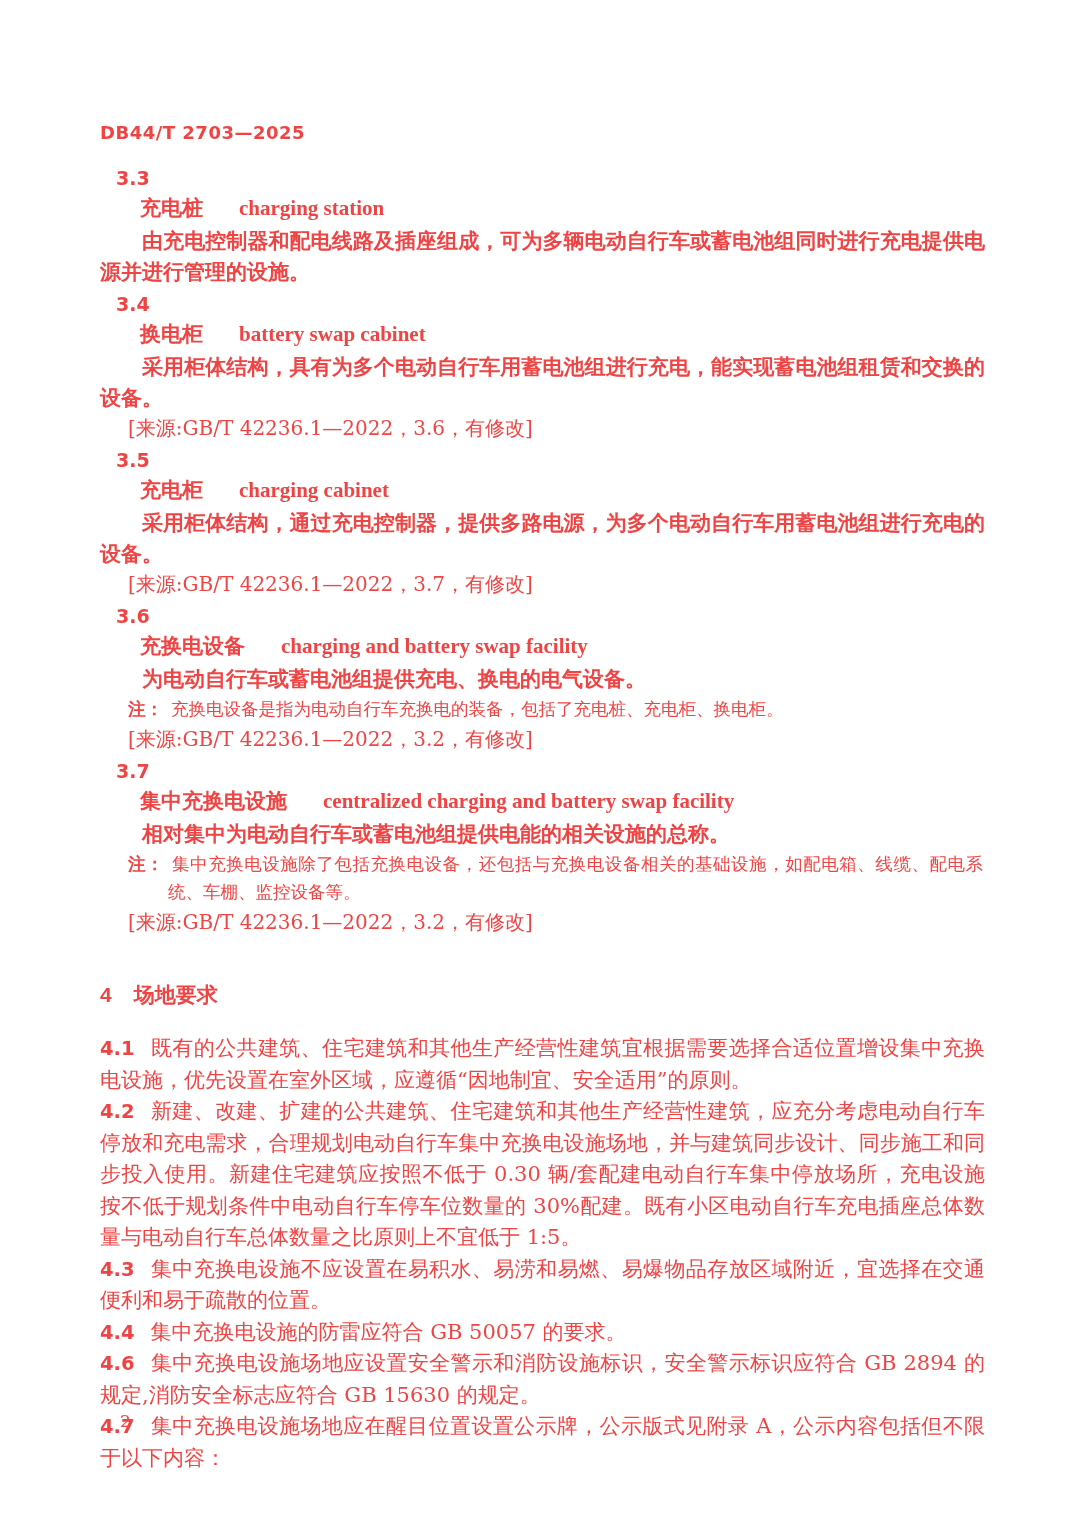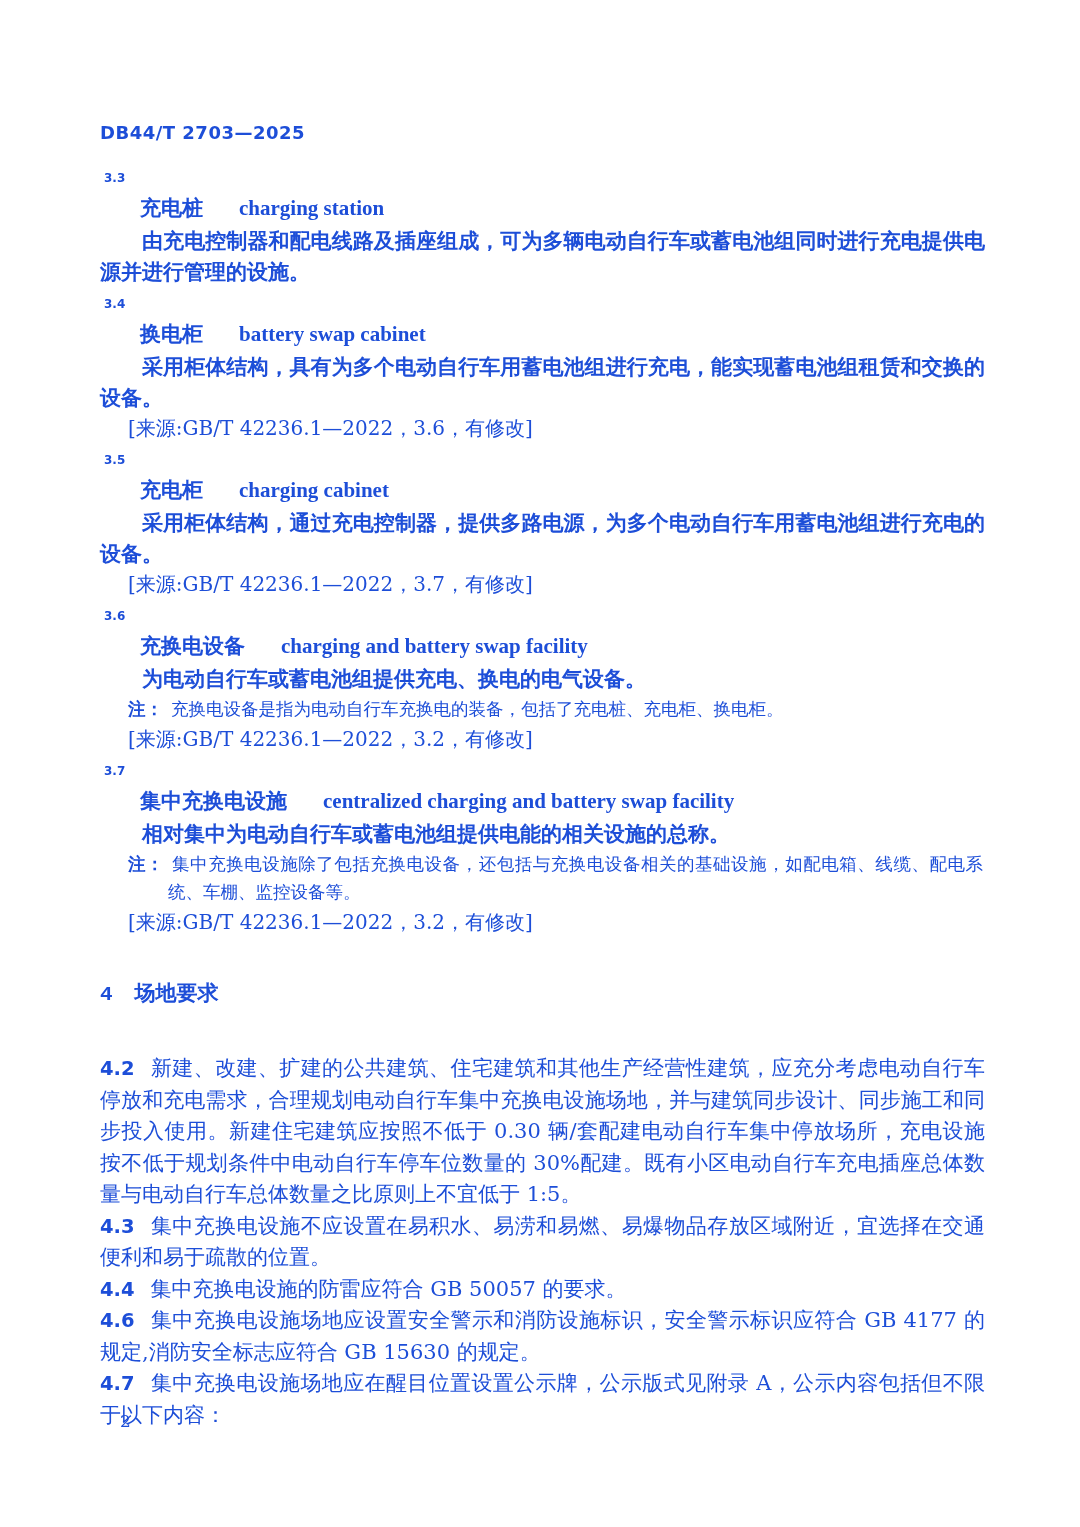--- a/index.html
+++ b/index.html
@@ -1,46 +1,46 @@
 <!DOCTYPE html>
 <html><head>
 <meta charset="utf-8">
 <style>
   html,body{margin:0;padding:0;background:#e8e8e8;}
   .page{
     width:1080px;height:1527px;background:#ffffff;position:relative;
     box-sizing:border-box;padding:122px 95px 8px 100px;
-    font-family:"DejaVu Serif","Liberation Serif",serif;color:#1d4ed8;
+    font-family:"DejaVu Serif","Liberation Serif",serif;color:#ef4444;
     overflow:hidden;
   }
   .doc-header{
     font-family:"DejaVu Sans","Liberation Sans",sans-serif;
     font-size:18px;font-weight:700;letter-spacing:0.5px;margin:0 0 22px 0;
   }
   .term-no{
     font-family:"DejaVu Sans","Liberation Sans",sans-serif;
-    font-size:12px;font-weight:600;line-height:26px;margin:4px 0 2px 4px;
+    font-size:19px;font-weight:600;line-height:26px;margin:4px 0 2px 16px;
   }
   .term-head{font-size:21px;font-weight:700;line-height:30px;margin:0 0 2px 40px;}
   .term-head .cn{font-family:"DejaVu Sans","Liberation Sans",sans-serif;text-align:center;}
   .term-head .en{font-family:Liberation Serif, serif;margin-left:36px;}
   .def{
     margin:0;font-size:21px;line-height:31px;text-align:justify;
     text-indent:2em;
     font-weight:bold;
   }
   .note{
     font-size:17.5px;line-height:28px;margin:1px 2px 1px 28px;
     padding-left:40px;text-indent:-40px;text-align:justify;
   }
   .note .note-label{font-weight:700;font-family:"DejaVu Sans","Liberation Sans",sans-serif;margin-right:8px;}
   .source{margin:0 0 0 28px;font-size:20px;line-height:30px;}
   .sec4-head{
-    font-family:Liberation Mono, monospace;
-    font-size:21px;font-weight:700;margin:44px 0 44px 0;line-height:28px;
+    font-family:Liberation Sans, sans-serif;
+    font-size:21px;font-weight:700;margin:44px 0 24px 0;line-height:28px;
   }
   .sec4-head .sec-no{margin-right:22px;}
   .clause{
     margin:0;font-size:21px;line-height:31.5px;text-align:justify;
   }
   .clause .cno{
     font-family:"DejaVu Sans","Liberation Sans",sans-serif;
     font-size:19.5px;font-weight:600;margin-right:16px;
   }
   .page-number{
@@ -98,21 +98,22 @@
     </div>
     <p class="def">相对集中为电动自行车或蓄电池组提供电能的相关设施的总称。</p>
     <div class="note"><span class="note-label">注：</span><span>集中充换电设施除了包括充换电设备，还包括与充换电设备相关的基础设施，如配电箱、线缆、配电系统、车棚、监控设备等。</span></div>
     <p class="source">[来源:GB/T 42236.1—2022，3.2，有修改]</p>
   </div>
 
   <div class="sec4-head">
     <span class="sec-no">4</span><span>场地要求</span>
   </div>
 
+  <p class="clause"><span class="cno">4.1</span><span>既有的公共建筑、住宅建筑和其他生产经营性建筑宜根据需要选择合适位置增设集中充换电设施，优先设置在室外区域，应遵循“因地制宜、安全适用”的原则。</span></p>
   <p class="clause"><span class="cno">4.2</span><span>新建、改建、扩建的公共建筑、住宅建筑和其他生产经营性建筑，应充分考虑电动自行车停放和充电需求，合理规划电动自行车集中充换电设施场地，并与建筑同步设计、同步施工和同步投入使用。新建住宅建筑应按照不低于 0.30 辆/套配建电动自行车集中停放场所，充电设施按不低于规划条件中电动自行车停车位数量的 30%配建。既有小区电动自行车充电插座总体数量与电动自行车总体数量之比原则上不宜低于 1:5。</span></p>
   <p class="clause"><span class="cno">4.3</span><span>集中充换电设施不应设置在易积水、易涝和易燃、易爆物品存放区域附近，宜选择在交通便利和易于疏散的位置。</span></p>
   <p class="clause"><span class="cno">4.4</span><span>集中充换电设施的防雷应符合 GB 50057 的要求。</span></p>
-  <p class="clause"><span class="cno">4.6</span><span>集中充换电设施场地应设置安全警示和消防设施标识，安全警示标识应符合 GB 4177 的规定,消防安全标志应符合 GB 15630 的规定。</span></p>
+  <p class="clause"><span class="cno">4.6</span><span>集中充换电设施场地应设置安全警示和消防设施标识，安全警示标识应符合 GB 2894 的规定,消防安全标志应符合 GB 15630 的规定。</span></p>
   <p class="clause"><span class="cno">4.7</span><span>集中充换电设施场地应在醒目位置设置公示牌，公示版式见附录 A，公示内容包括但不限于以下内容：</span></p>
 
   <div class="page-number">2</div>
 
 </div>
 
 </body></html>

